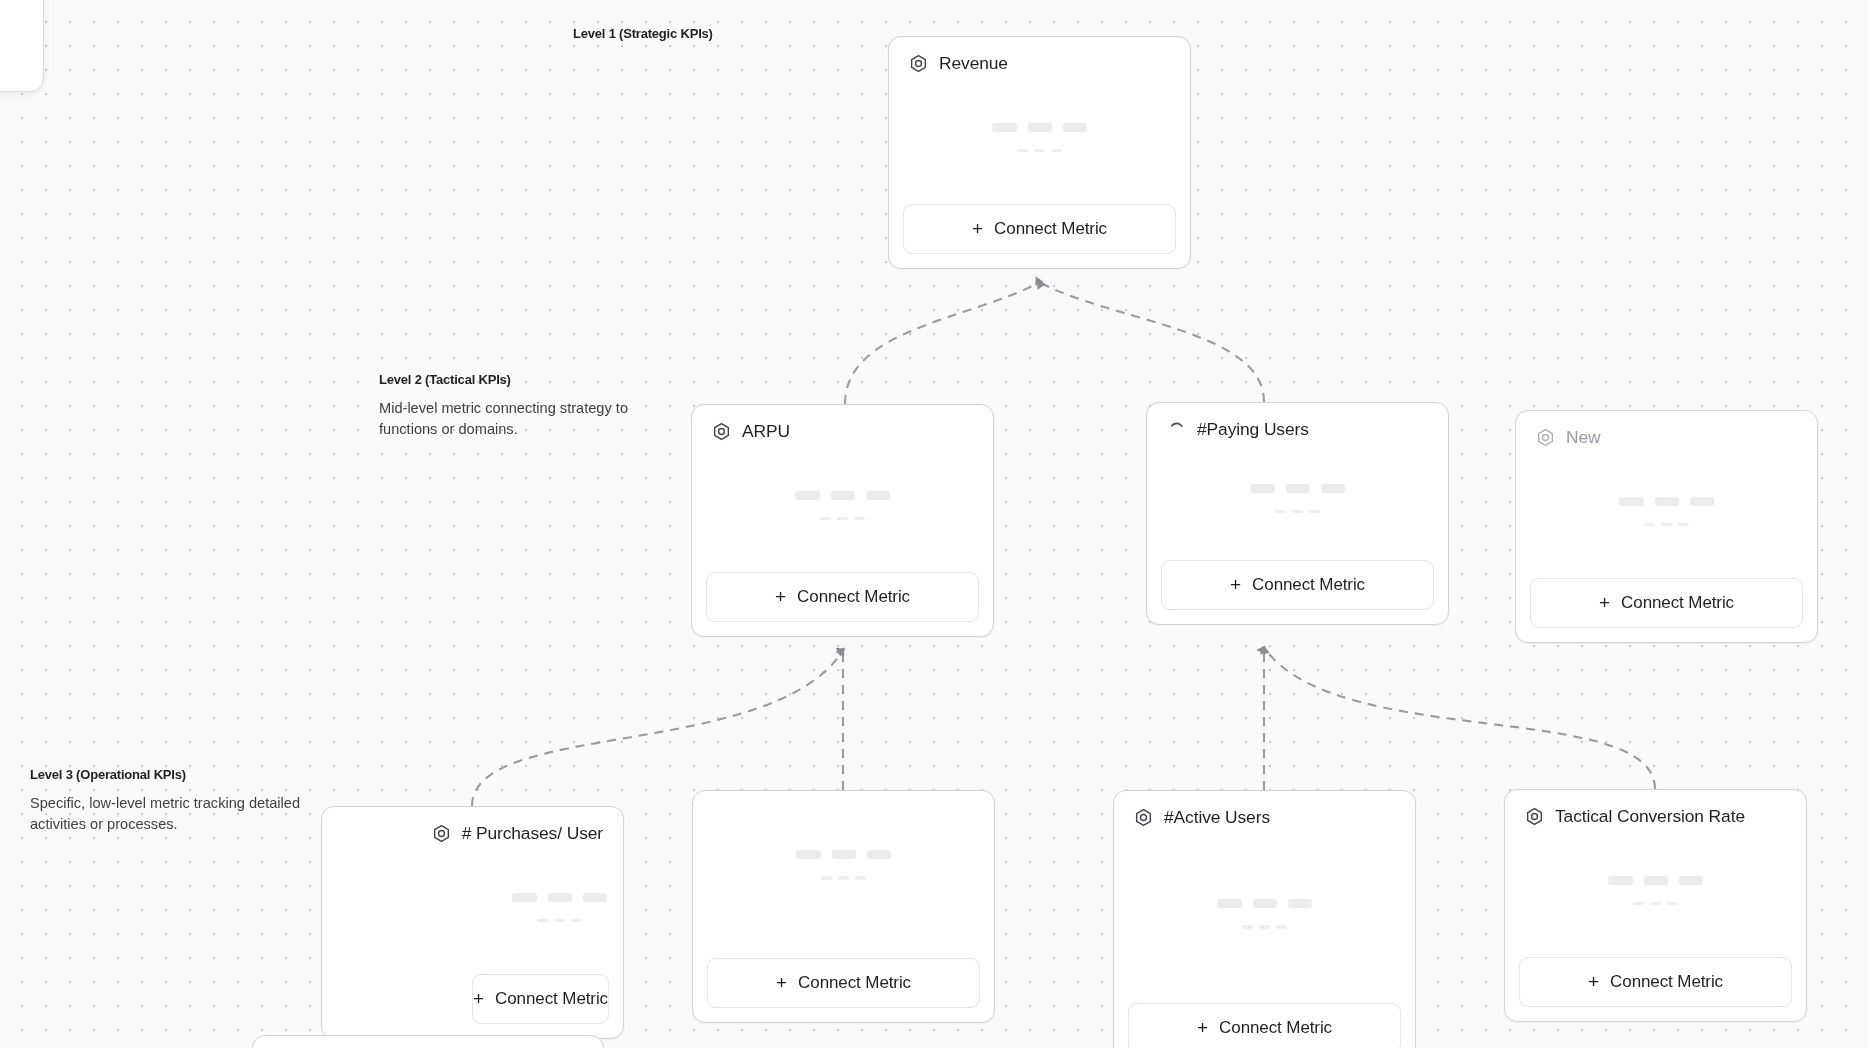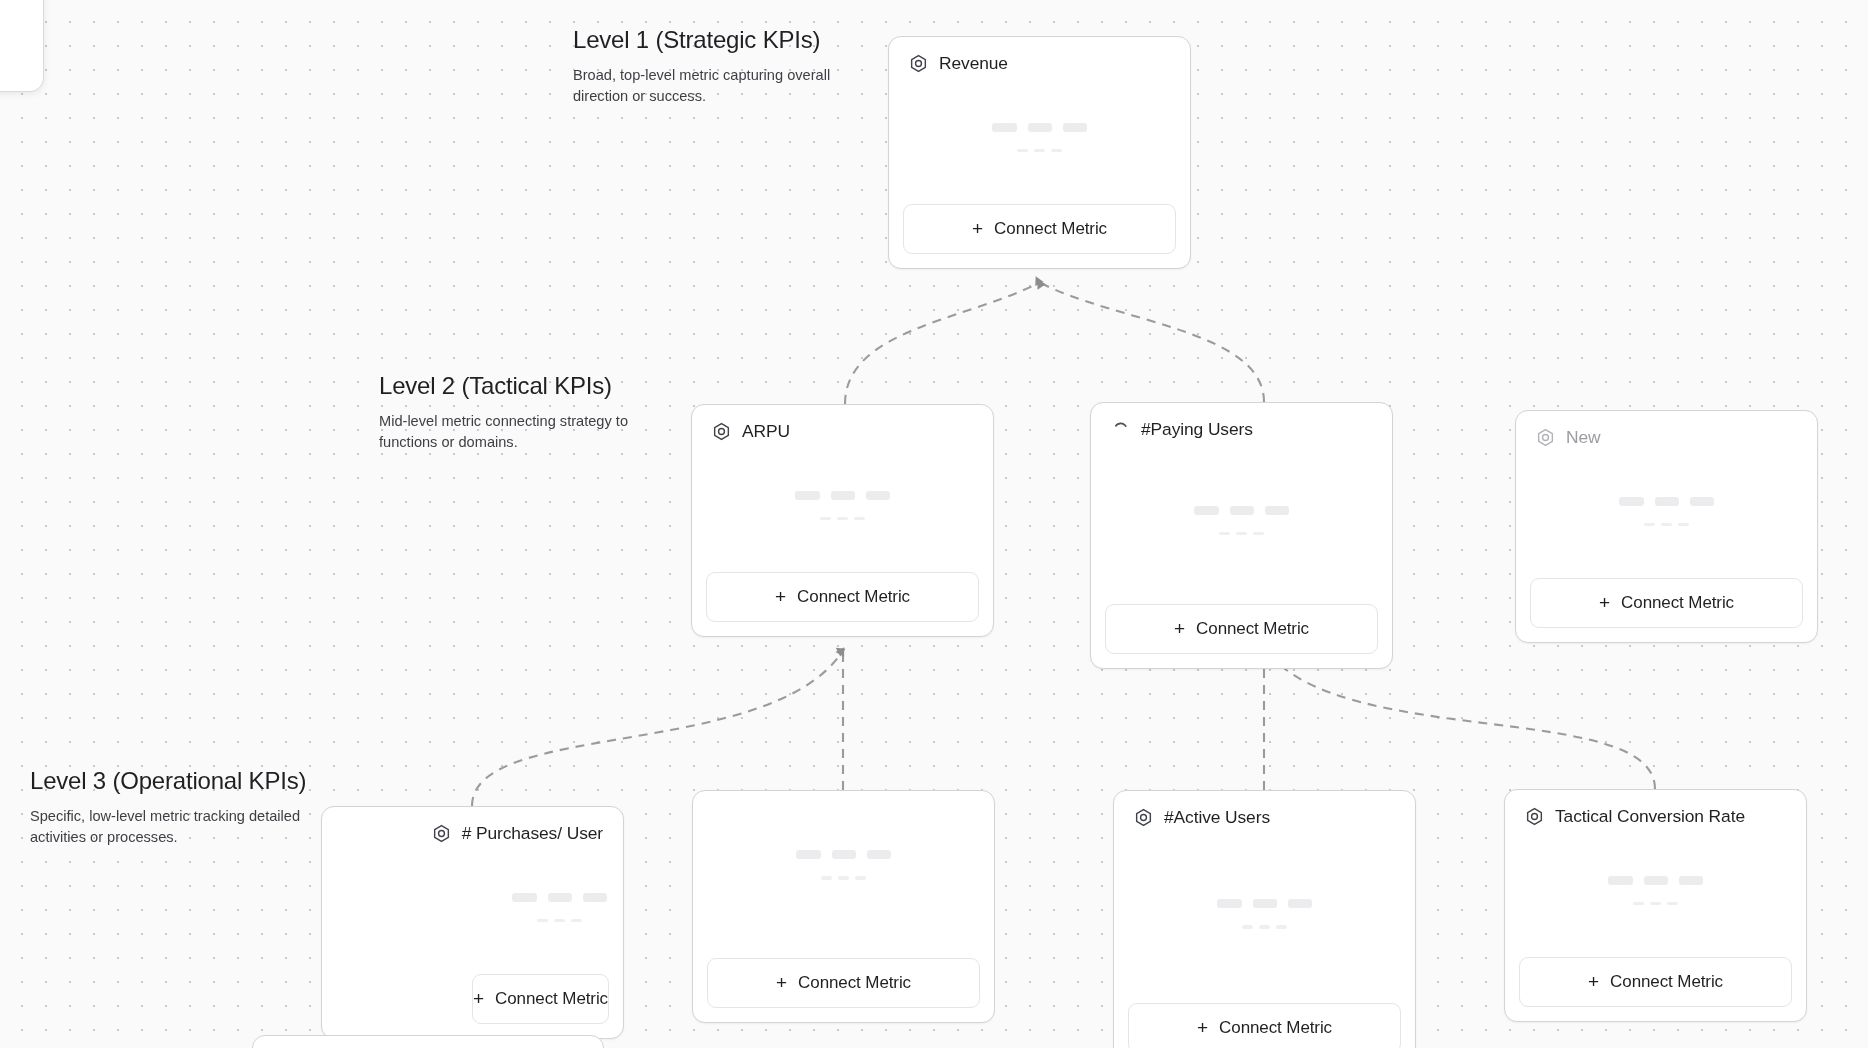--- a/index.html
+++ b/index.html
@@ -35,22 +35,22 @@
     z-index: 1;
   }
 
   
   .level-block {
     position: absolute;
     z-index: 3;
     width: 280px;
   }
   .level-title {
-    font-size: 24px;
-    font-weight: 400;
+    font-size: 13px;
+    font-weight: 700;
     color: #1f2023;
     letter-spacing: -0.2px;
     white-space: nowrap;
   }
   .level-desc {
     margin-top: 11px;
     font-size: 14.6px;
     line-height: 1.45;
     color: #3d3f44;
     font-weight: 400;
@@ -147,21 +147,21 @@
     font-size: 17px;
     color: #1f2023;
     font-weight: 400;
     letter-spacing: -0.1px;
     white-space: nowrap;
   }
 
   
   #card-revenue      { left: 888px; top: 36px;  width: 303px; height: 233px; }
   #card-arpu         { left: 691px; top: 404px; width: 303px; height: 233px; }
-  #card-paying-users { left: 1090px;top: 402px; width: 303px; height: 267px; }
+  #card-paying-users { left: 1146px;top: 402px; width: 303px; height: 223px; }
   #card-new          { left: 1515px;top: 410px; width: 303px; height: 233px; }
   #card-purchases    { left: 321px; top: 806px; width: 303px; height: 233px; align-items: flex-end; }
   #card-aov          { left: 692px; top: 790px; width: 303px; height: 233px; }
   #card-active-users { left: 1113px;top: 790px; width: 303px; height: 278px; }
   #card-pcr          { left: 1504px;top: 789px; width: 303px; height: 233px; }
 
   
   #card-partial-topleft {
     position: absolute;
     left: -78px; top: -22px;
@@ -205,21 +205,20 @@
 
     <path d="M 1264 790 L 1264 650" fill="none" stroke="#9a9b9e" stroke-width="2.1" stroke-dasharray="9 7" marker-end="url(#arrowUp)"></path>
 
     <path d="M 1655 789 C 1655 700 1340 750 1266 650" fill="none" stroke="#9a9b9e" stroke-width="2.1" stroke-dasharray="9 7" marker-end="url(#arrowUp)"></path>
 
     <path d="M 1264 1048 L 1264 1024" fill="none" stroke="#9a9b9e" stroke-width="2.1" stroke-dasharray="9 7" marker-end="url(#arrowUp)"></path>
   </svg>
 
   <div class="level-block" id="level-1">
     <div class="level-title">Level 1 (Strategic KPIs)</div>
-    <div class="level-desc">Broad, top-level metric capturing overall direction or success.</div>
   </div>
 
   <div class="level-block" id="level-2">
     <div class="level-title">Level 2 (Tactical KPIs)</div>
     <div class="level-desc">Mid-level metric connecting strategy to functions or domains.</div>
   </div>
 
   <div class="level-block" id="level-3">
     <div class="level-title">Level 3 (Operational KPIs)</div>
     <div class="level-desc">Specific, low-level metric tracking detailed activities or processes.</div>

